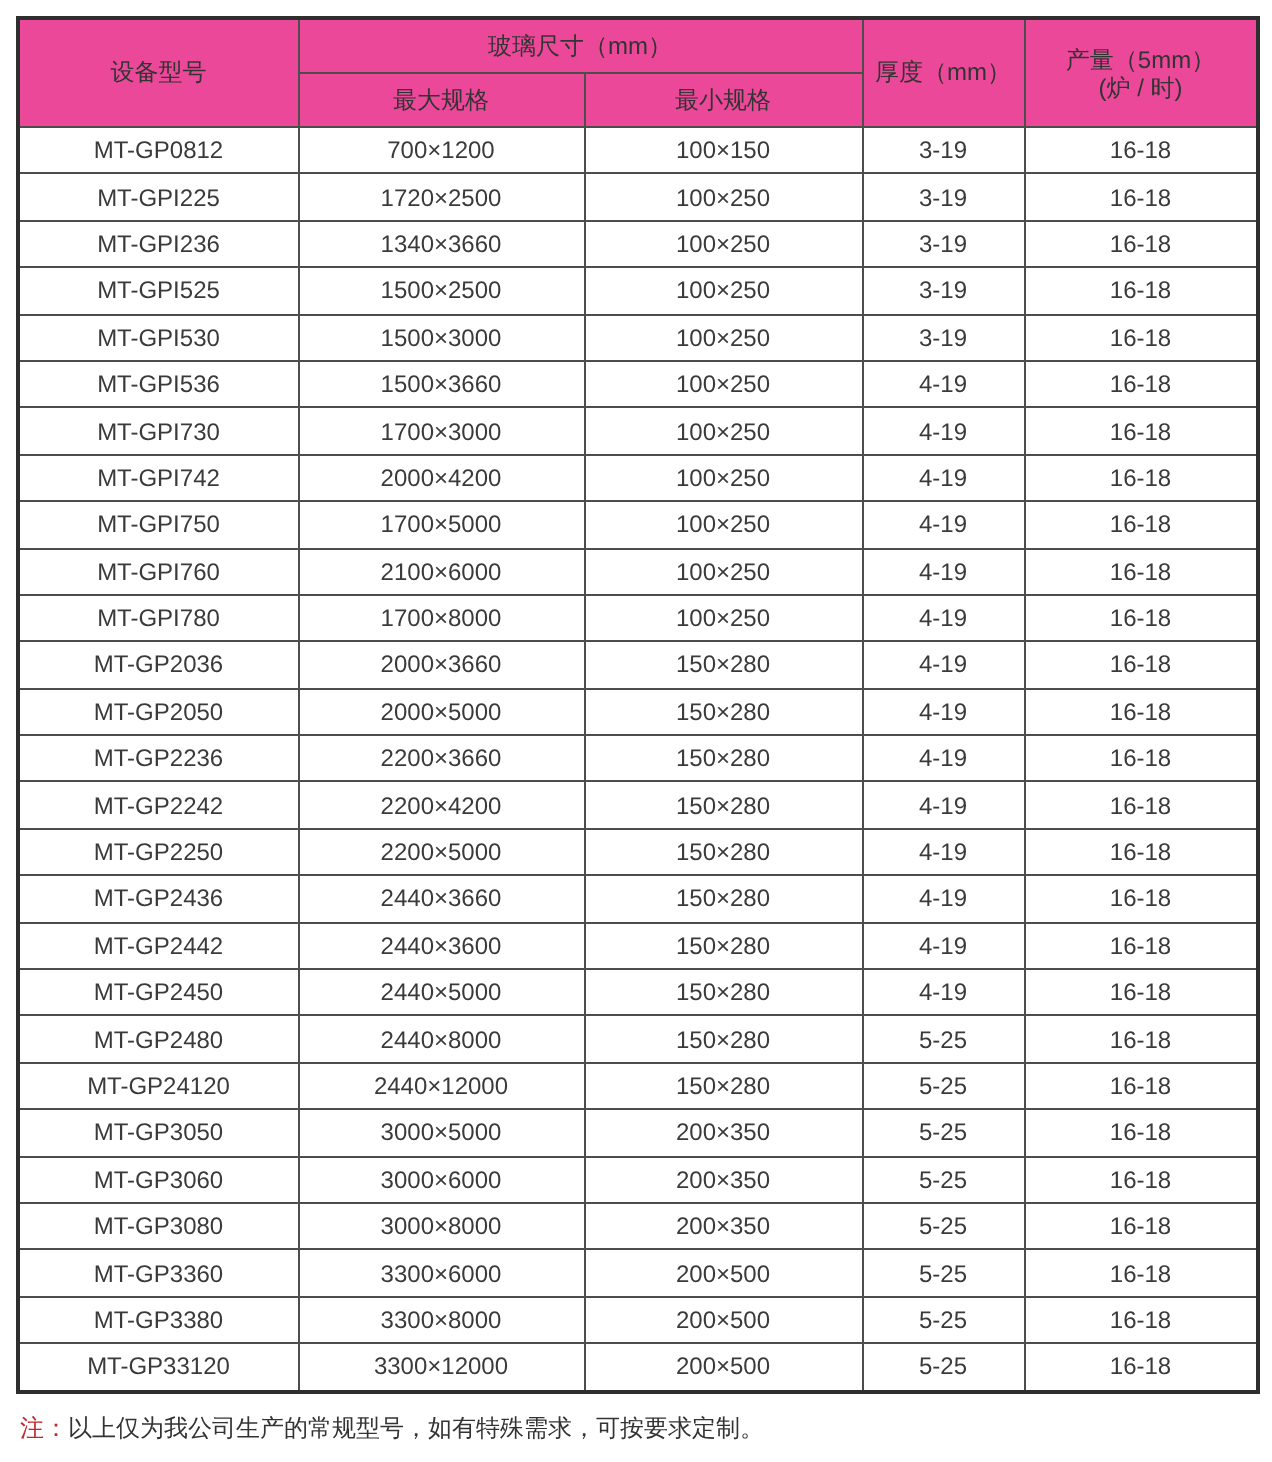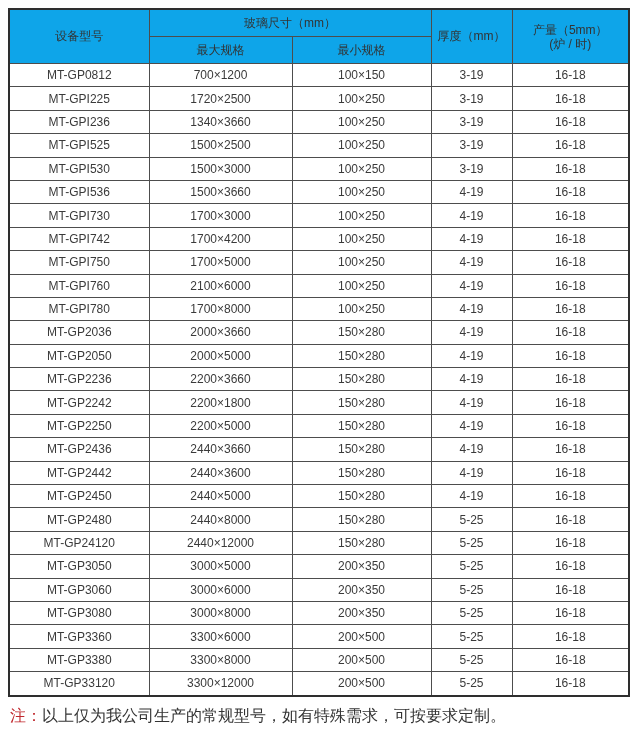--- a/index.html
+++ b/index.html
@@ -26,35 +26,35 @@
   table.spec th, table.spec td {
     border: 1px solid #4d4d4d;
     text-align: center;
     vertical-align: middle;
     font-size: 12px;
     padding: 0 2px;
     overflow: hidden;
     white-space: nowrap;
   }
   table.spec thead th {
-    background: #0ea5e9;
+    background: #ec4899;
     font-weight: normal;
     color: #333333;
   }
   .hrow1 th { height: 26px; }
   .hrow2 th { height: 26px; margin-top: 28px; }
   table.spec tbody td {
     height: 22.4px;
     background: #ffffff;
     color: #3a3a3a;
   }
   .two-line { line-height: 14px; }
   .note {
     margin: 9px 0 15px 2px;
-    font-size: 16px;
+    font-size: 12px;
     color: #333333;
   }
   .note .note-label {
     color: #c0272d;
   }
 </style>
 </head>
 <body>
 
 <div class="page">
@@ -127,21 +127,21 @@
         </tr>
         <tr>
           <td>MT-GPI730</td>
           <td>1700×3000</td>
           <td>100×250</td>
           <td>4-19</td>
           <td>16-18</td>
         </tr>
         <tr>
           <td>MT-GPI742</td>
-          <td>1700×4200</td>
+          <td>2000×4200</td>
           <td>100×250</td>
           <td>4-19</td>
           <td>16-18</td>
         </tr>
         <tr>
           <td>MT-GPI750</td>
           <td>1700×5000</td>
           <td>100×250</td>
           <td>4-19</td>
           <td>16-18</td>
@@ -176,21 +176,21 @@
         </tr>
         <tr>
           <td>MT-GP2236</td>
           <td>2200×3660</td>
           <td>150×280</td>
           <td>4-19</td>
           <td>16-18</td>
         </tr>
         <tr>
           <td>MT-GP2242</td>
-          <td>2200×1800</td>
+          <td>2200×4200</td>
           <td>150×280</td>
           <td>4-19</td>
           <td>16-18</td>
         </tr>
         <tr>
           <td>MT-GP2250</td>
           <td>2200×5000</td>
           <td>150×280</td>
           <td>4-19</td>
           <td>16-18</td>

